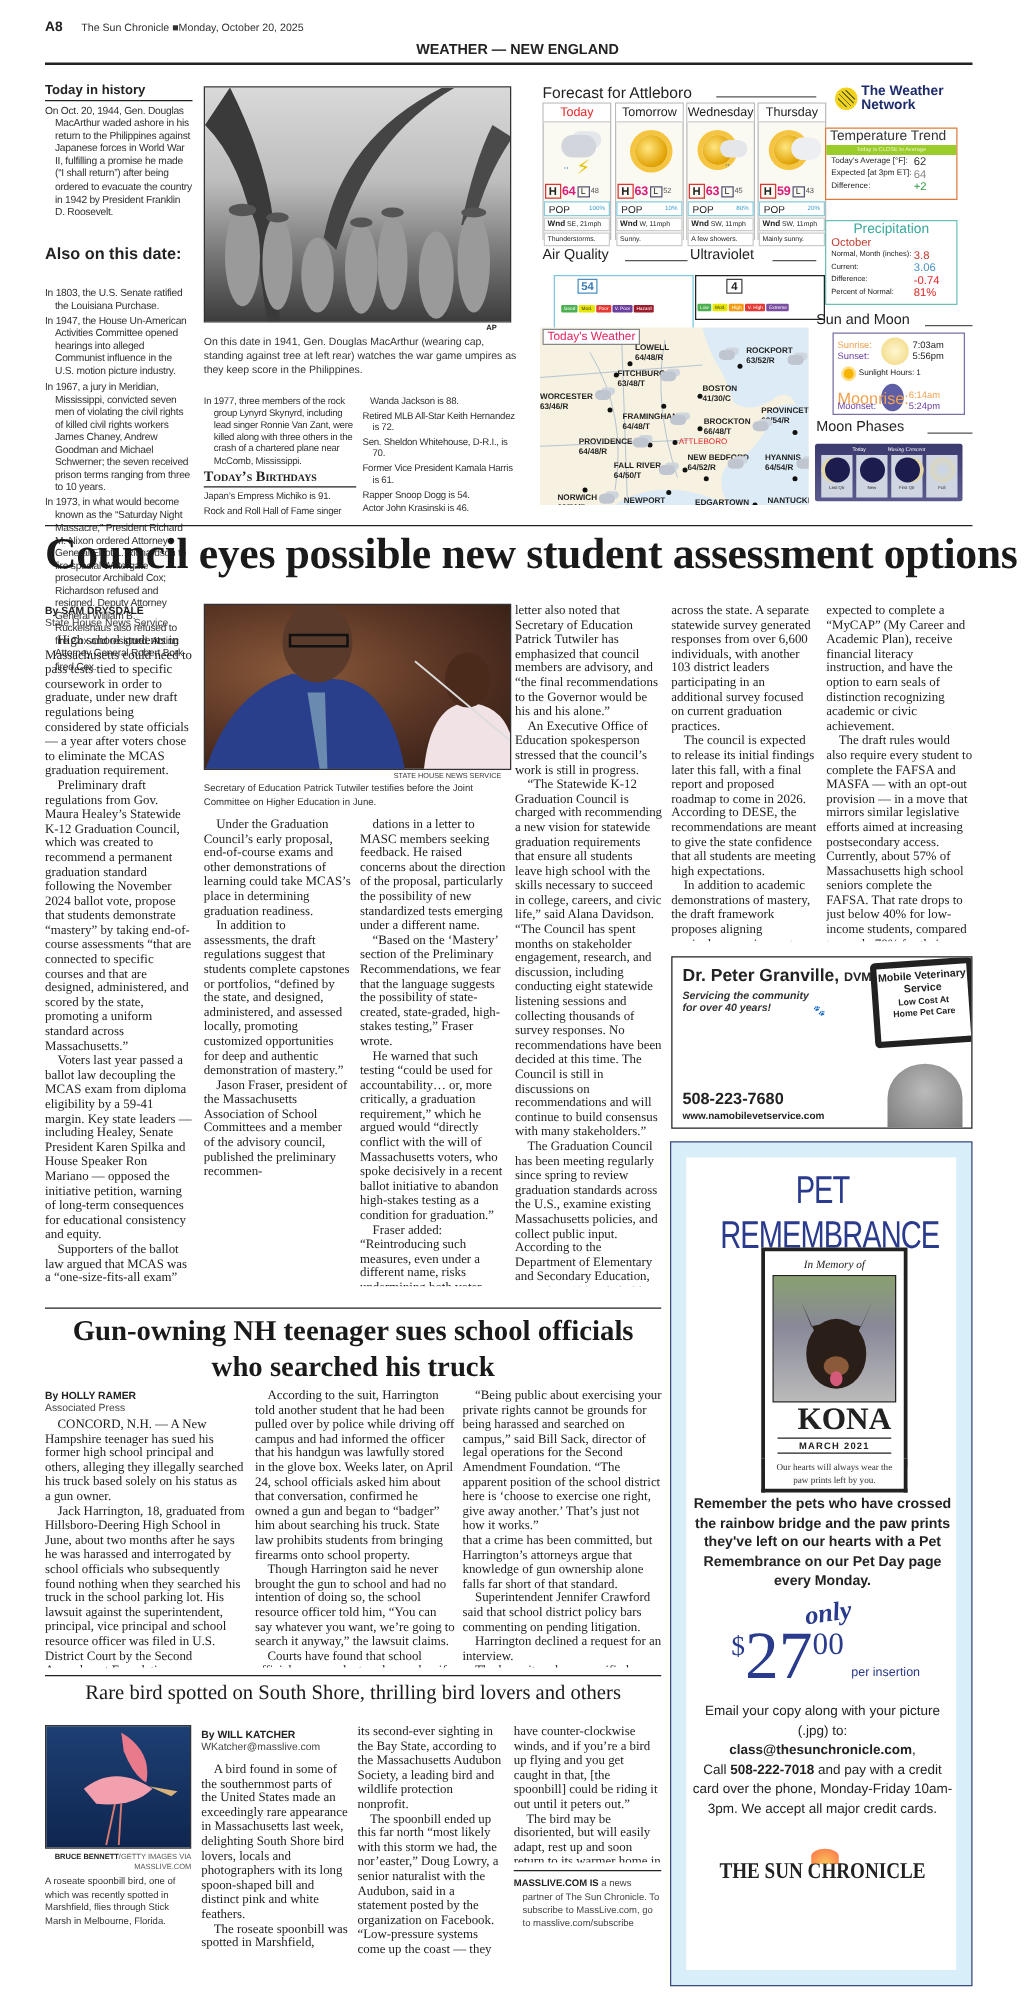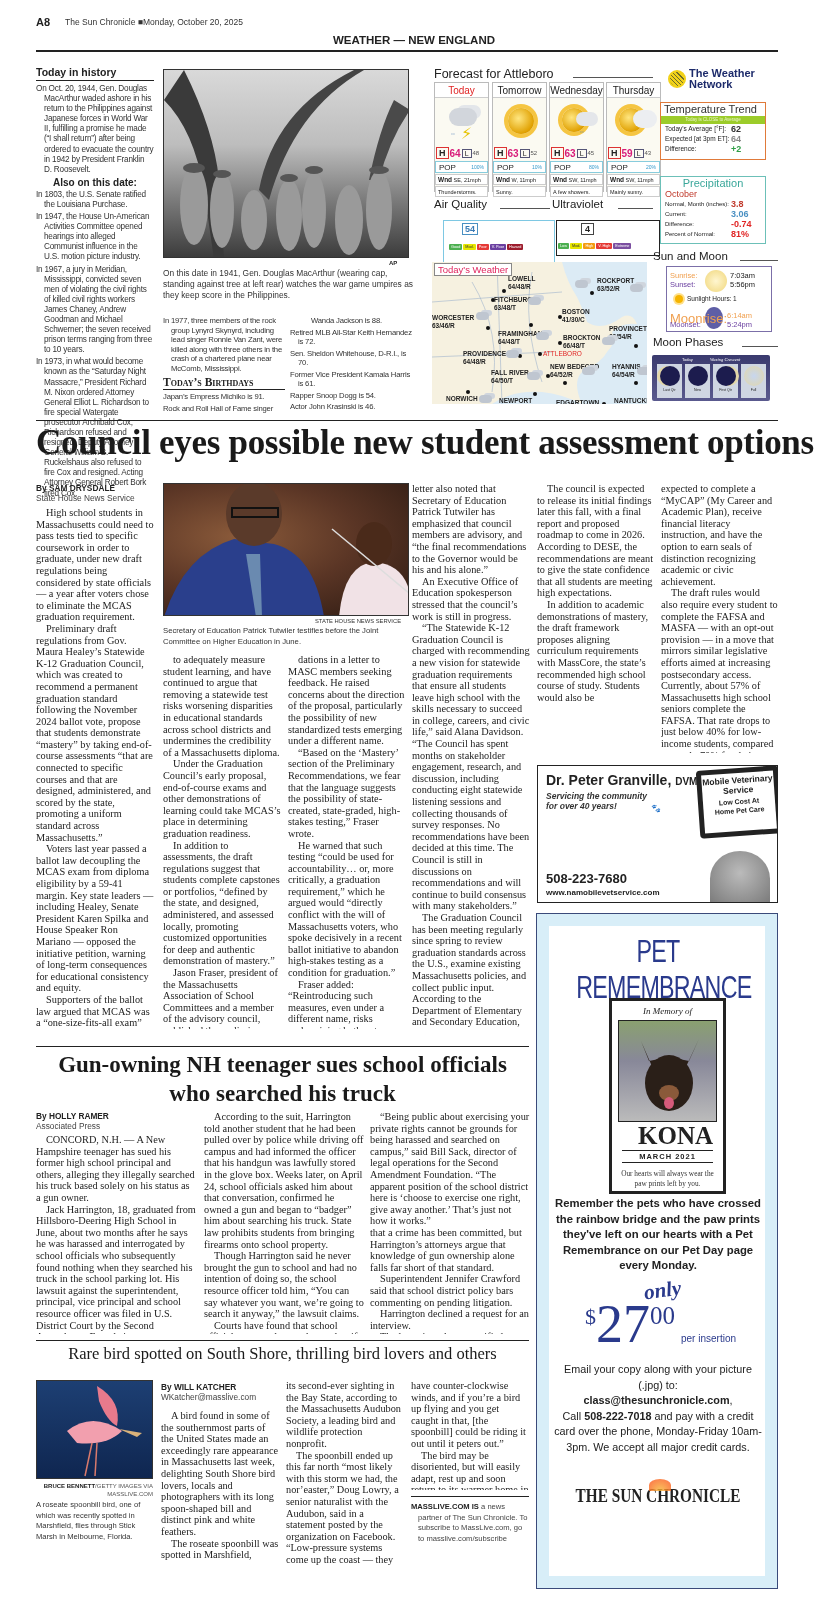--- a/index.html
+++ b/index.html
@@ -26,35 +26,35 @@
 .fc .wnd{border:1px solid #ccc;font-family:"Liberation Sans",sans-serif;font-size:5.5px;height:11px;line-height:10px;padding:0 2px;background:#fff}
 .fc .wnd b{font-size:6.5px}
 .fc .cond{border:1px solid #ccc;font-family:"Liberation Sans",sans-serif;font-size:5.5px;height:11px;line-height:10px;padding:0 2px;margin-top:1px;background:#fff}
 .sechead{font-family:"Liberation Sans",sans-serif;font-size:12.5px;color:#222}
 .aqbar{display:flex;gap:1px}
 .aqbar span{font-family:"Liberation Sans",sans-serif;font-size:3.8px;color:#fff;padding:1px 2px;border-radius:1px}
 .city{position:absolute;font-family:"Liberation Sans",sans-serif;font-size:6.5px;line-height:7.5px;font-weight:bold;color:#222}
 .dot{position:absolute;width:4px;height:4px;border-radius:50%;background:#111}
 .cloud{position:absolute;width:13px;height:8px;background:#bfc6d0;border-radius:6px;box-shadow:4px -3px 0 -1px #cfd5dd}
 .ttrow{display:flex;justify-content:space-between;font-family:"Liberation Sans",sans-serif;font-size:6.5px;line-height:10px;padding:0 4px}
-.ttrow b{font-weight:bold;font-size:9px}
+.ttrow b{font-weight:normal;font-size:9px}
 .ad-li{font-family:"Liberation Sans",sans-serif;font-size:7.3px;color:#444;line-height:8.7px;padding-left:6px;text-indent:-6px}
 </style>
 </head>
 <body>
 
 <div class="abs sans" style="left:36px;top:16px;font-size:11px;font-weight:bold;">A8</div>
 <div class="abs sans" style="left:65px;top:17px;font-size:8.5px;color:#333;">The Sun Chronicle ■Monday, October 20, 2025</div>
 <div class="abs sans" style="left:0;width:828px;text-align:center;top:34px;font-size:11.5px;font-weight:bold;">WEATHER — NEW ENGLAND</div>
 <div class="rule" style="left:36px;top:50px;width:742px;height:2px"></div>
 
 <div class="abs" style="left:36px;top:66px;width:118px">
   <div class="sans" style="font-size:10.5px;font-weight:bold;border-bottom:1px solid #222;padding-bottom:2px;margin-bottom:3px">Today in history</div>
   <div class="narrow hang">On Oct. 20, 1944, Gen. Douglas MacArthur waded ashore in his return to the Philippines against Japanese forces in World War II, fulfilling a promise he made (“I shall return”) after being ordered to evacuate the country in 1942 by President Franklin D. Roosevelt.</div>
-  <div class="sans" style="font-size:10px;font-weight:bold;text-align:center;margin:2px 0">Also on this date:</div>
+  <div class="sans" style="font-size:13px;font-weight:bold;margin:20px 0">Also on this date:</div>
   <div class="narrow hang">In 1803, the U.S. Senate ratified the Louisiana Purchase.</div>
   <div class="narrow hang">In 1947, the House Un-American Activities Committee opened hearings into alleged Communist influence in the U.S. motion picture industry.</div>
   <div class="narrow hang">In 1967, a jury in Meridian, Mississippi, convicted seven men of violating the civil rights of killed civil rights workers James Chaney, Andrew Goodman and Michael Schwerner; the seven received prison terms ranging from three to 10 years.</div>
   <div class="narrow hang">In 1973, in what would become known as the “Saturday Night Massacre,” President Richard M. Nixon ordered Attorney General Elliot L. Richardson to fire special Watergate prosecutor Archibald Cox; Richardson refused and resigned. Deputy Attorney General William B. Ruckelshaus also refused to fire Cox and resigned. Acting Attorney General Robert Bork fired Cox.</div>
 </div>
 
 <div class="photo" style="left:163px;top:69px;width:246px;height:189px;background:linear-gradient(180deg,#d9d9d9 0%,#bdbdbd 40%,#7a7a7a 70%,#3c3c3c 100%)">
   <svg width="246" height="189">
     <path d="M0 30 Q30 60 40 120 L50 189 L60 189 L55 110 Q50 60 20 0 Z" fill="#3a3a3a"></path>
     <path d="M95 120 Q110 40 190 0 L200 0 Q130 40 105 130 Z" fill="#444"></path>
@@ -80,21 +80,21 @@
 <div class="abs sans" style="left:389px;top:260px;font-size:6px;font-weight:bold">AP</div>
 <div class="abs sans" style="left:163px;top:268px;width:250px;font-size:8.4px;line-height:11px;color:#333">On this date in 1941, Gen. Douglas MacArthur (wearing cap, standing against tree at left rear) watches the war game umpires as they keep score in the Philippines.</div>
 
 <div class="abs" style="left:163px;top:316px;width:122px">
   <div class="narrow hang" style="font-size:7.7px;line-height:9.5px">In 1977, three members of the rock group Lynyrd Skynyrd, including lead singer Ronnie Van Zant, were killed along with three others in the crash of a chartered plane near McComb, Mississippi.</div>
   <div class="ser" style="font-size:11.5px;font-weight:bold;font-variant:small-caps;border-bottom:1px solid #222;margin-top:3px;padding-bottom:1px">Today’s Birthdays</div>
   <div class="narrow" style="font-size:7.7px;margin-top:2px">Japan’s Empress Michiko is 91.</div>
   <div class="narrow" style="font-size:7.7px;margin-top:2px">Rock and Roll Hall of Fame singer</div>
 </div>
 <div class="abs" style="left:290px;top:316px;width:122px">
-  <div class="narrow hang" style="font-size:7.7px;line-height:9.5px;padding-left:0;text-indent:0;margin-left:21px">Wanda Jackson is 88.</div>
+  <div class="narrow hang" style="font-size:7.7px;line-height:9.5px;padding-left:0;text-indent:0;margin-left:6px">Wanda Jackson is 88.</div>
   <div class="narrow hang" style="font-size:7.7px;line-height:9.5px">Retired MLB All-Star Keith Hernandez is 72.</div>
   <div class="narrow hang" style="font-size:7.7px;line-height:9.5px">Sen. Sheldon Whitehouse, D-R.I., is 70.</div>
   <div class="narrow hang" style="font-size:7.7px;line-height:9.5px">Former Vice President Kamala Harris is 61.</div>
   <div class="narrow hang" style="font-size:7.7px;line-height:9.5px">Rapper Snoop Dogg is 54.</div>
   <div class="narrow hang" style="font-size:7.7px;line-height:9.5px">Actor John Krasinski is 46.</div>
 </div>
 
 <div class="abs sechead" style="left:434px;top:67px">Forecast for Attleboro</div>
 <div class="rule" style="left:573px;top:77px;width:80px;height:1px;background:#555"></div>
 
@@ -366,38 +366,38 @@
 <div class="abs sans" style="left:315px;top:618px;font-size:5.8px;color:#333">STATE HOUSE NEWS SERVICE</div>
 <div class="abs sans" style="left:163px;top:626px;width:248px;font-size:7.7px;line-height:10.5px;color:#333">Secretary of Education Patrick Tutwiler testifies before the Joint Committee on Higher Education in June.</div>
 
 <div class="abs body" style="left:36px;top:507px;width:118px;height:522px;overflow:hidden">
     <p>High school students in Massachusetts could need to pass tests tied to specific coursework in order to graduate, under new draft regulations being considered by state officials — a year after voters chose to eliminate the MCAS graduation requirement.</p>
     <p>Preliminary draft regulations from Gov. Maura Healey’s Statewide K-12 Graduation Council, which was created to recommend a permanent graduation standard following the November 2024 ballot vote, propose that students demonstrate “mastery” by taking end-of-course assessments “that are connected to specific courses and that are designed, administered, and scored by the state, promoting a uniform standard across Massachusetts.”</p>
     <p>Voters last year passed a ballot law decoupling the MCAS exam from diploma eligibility by a 59-41 margin. Key state leaders — including Healey, Senate President Karen Spilka and House Speaker Ron Mariano — opposed the initiative petition, warning of long-term consequences for educational consistency and equity.</p>
     <p>Supporters of the ballot law argued that MCAS was a “one-size-fits-all exam” that created unnecessary barriers to graduation for about 1% of students annually. Critics said it failed</p>
   </div>
 <div class="abs body" style="left:163px;top:654px;width:118px;height:375px;overflow:hidden">
-    <p>to adequately measure student learning, and have continued to argue that removing a statewide test risks worsening disparities in educational standards across school districts and undermines the credibility of a Massachusetts diploma.</p>
     <p>Under the Graduation Council’s early proposal, end-of-course exams and other demonstrations of learning could take MCAS’s place in determining graduation readiness.</p>
     <p>In addition to assessments, the draft regulations suggest that students complete capstones or portfolios, “defined by the state, and designed, administered, and assessed locally, promoting customized opportunities for deep and authentic demonstration of mastery.”</p>
     <p>Jason Fraser, president of the Massachusetts Association of School Committees and a member of the advisory council, published the preliminary recommen-</p>
   </div>
 <div class="abs body" style="left:288px;top:654px;width:118px;height:375px;overflow:hidden">
     <p>dations in a letter to MASC members seeking feedback. He raised concerns about the direction of the proposal, particularly the possibility of new standardized tests emerging under a different name.</p>
     <p>“Based on the ‘Mastery’ section of the Preliminary Recommendations, we fear that the language suggests the possibility of state-created, state-graded, high-stakes testing,” Fraser wrote.</p>
     <p>He warned that such testing “could be used for accountability… or, more critically, a graduation requirement,” which he argued would “directly conflict with the will of Massachusetts voters, who spoke decisively in a recent ballot initiative to abandon high-stakes testing as a condition for graduation.”</p>
     <p>Fraser added: “Reintroducing such measures, even under a different name, risks undermining both voter intent and the trust of our communities.” His</p>
   </div>
 <div class="abs body" style="left:412px;top:483px;width:118px;height:546px;overflow:hidden">
     <p style="text-indent: 0px;">letter also noted that Secretary of Education Patrick Tutwiler has emphasized that council members are advisory, and “the final recommendations to the Governor would be his and his alone.”</p>
     <p>An Executive Office of Education spokesperson stressed that the council’s work is still in progress.</p>
     <p>“The Statewide K-12 Graduation Council is charged with recommending a new vision for statewide graduation requirements that ensure all students leave high school with the skills necessary to succeed in college, careers, and civic life,” said Alana Davidson. “The Council has spent months on stakeholder engagement, research, and discussion, including conducting eight statewide listening sessions and collecting thousands of survey responses. No recommendations have been decided at this time. The Council is still in discussions on recommendations and will continue to build consensus with many stakeholders.”</p>
     <p>The Graduation Council has been meeting regularly since spring to review graduation standards across the U.S., examine existing Massachusetts policies, and collect public input. According to the Department of Elementary and Secondary Education, more than 400 stakeholders — including students, parents, educators, business leaders and advocates — participated in eight listening sessions held</p>
   </div>
 <div class="abs body" style="left:537px;top:483px;width:118px;height:270px;overflow:hidden">
+    <p style="text-indent: 0px;">across the state. A separate statewide survey generated responses from over 6,600 individuals, with another 103 district leaders participating in an additional survey focused on current graduation practices.</p>
     <p>The council is expected to release its initial findings later this fall, with a final report and proposed roadmap to come in 2026. According to DESE, the recommendations are meant to give the state confidence that all students are meeting high expectations.</p>
     <p>In addition to academic demonstrations of mastery, the draft framework proposes aligning curriculum requirements with MassCore, the state’s recommended high school course of study. Students would also be</p>
   </div>
 <div class="abs body" style="left:661px;top:483px;width:118px;height:270px;overflow:hidden">
     <p style="text-indent: 0px;">expected to complete a “MyCAP” (My Career and Academic Plan), receive financial literacy instruction, and have the option to earn seals of distinction recognizing academic or civic achievement.</p>
     <p>The draft rules would also require every student to complete the FAFSA and MASFA — with an opt-out provision — in a move that mirrors similar legislative efforts aimed at increasing postsecondary access. Currently, about 57% of Massachusetts high school seniors complete the FAFSA. That rate drops to just below 40% for low-income students, compared to nearly 70% for their higher-income peers, according to the National College Attainment Network.</p>
   </div>
 
 <div class="abs" style="left:537px;top:765px;width:241px;height:138px;border:1.5px solid #222;background:#fff;overflow:hidden">
   <div class="abs sans" style="left:8px;top:6px;font-size:14px;font-weight:bold;white-space:nowrap;color:#222"><span>Dr. Peter Granville,</span> <span style="font-size:10px">DVM</span></div>

